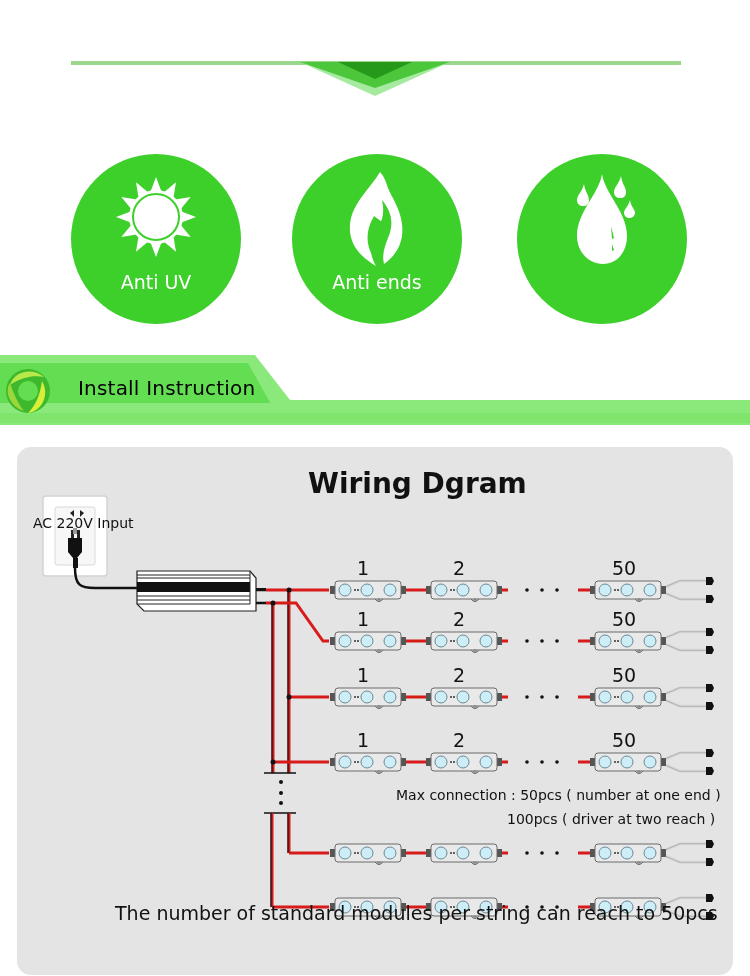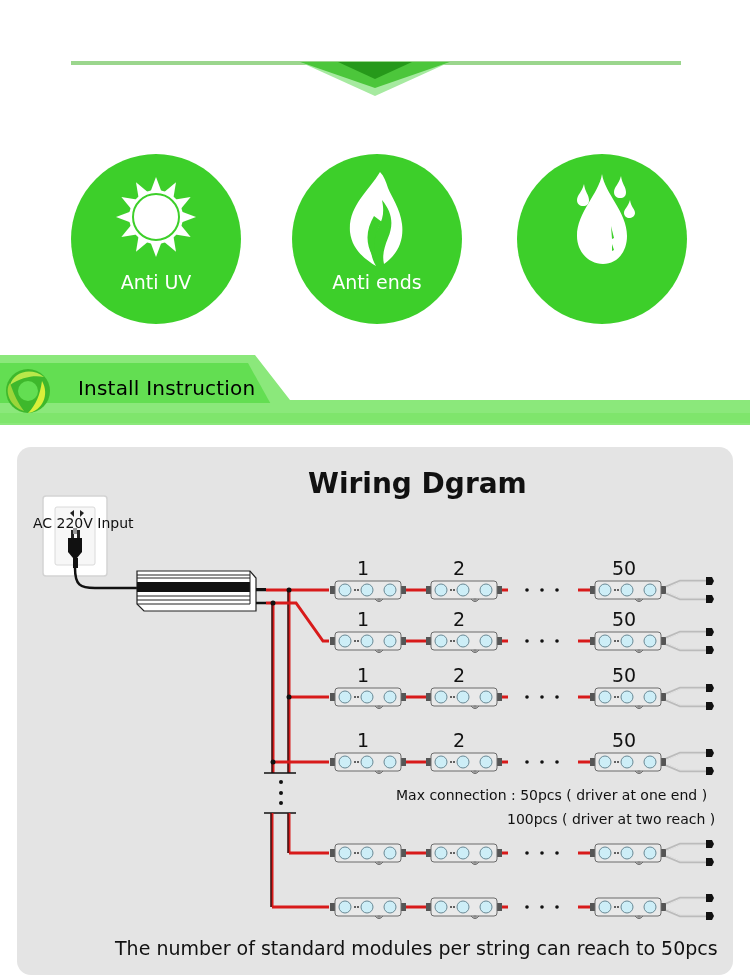--- a/index.html
+++ b/index.html
@@ -24,21 +24,21 @@
 
   
   #diagram-panel { left:17px; top:447px; width:716px; height:528px; background:#e4e4e4;
                    border-radius:14px; }
   #diagram-svg { left:17px; top:447px; width:716px; height:528px; }
   .txt { font-family:"DejaVu Sans", "Liberation Sans", sans-serif; color:#111; position:absolute; white-space:nowrap; }
   #ac-label { left:33px; top:472px; font-size:14px;margin-top:43px; }
   #diagram-title { left:308px; top:467px; font-size:28px; font-weight:bold; }
   #max-conn-1 { left:396px; top:787px; font-size:14px; }
   #max-conn-2 { left:507px; top:811px; font-size:14px; }
-  #footer-note { left:115px; top:937px; font-size:19px;text-align:center; }
+  #footer-note { left:115px; top:902px; font-size:19px;text-align:center; }
   .num { position:absolute; font-size:19px; color:#111; font-family:"DejaVu Sans", sans-serif; }
 </style>
 </head>
 <body>
 
 <svg id="top-divider" class="abs" viewBox="0 0 750 110">
   <rect x="71" y="61" width="610" height="4" fill="#9bd68d"></rect>
   <polygon points="300,62 450,62 375,96" fill="#a6eaa0"></polygon>
   <polygon points="300,62 450,62 375,88" fill="#4cc63b"></polygon>
   <polygon points="338,62 412,62 375,79" fill="#26991a"></polygon>
@@ -257,21 +257,21 @@
         <circle cx="527" cy="907" r="1.8" fill="#111"></circle>
         <circle cx="542" cy="907" r="1.8" fill="#111"></circle>
         <circle cx="557" cy="907" r="1.8" fill="#111"></circle>
         <use href="#end-leads" x="666" y="907"></use>
       </g>
     </g>
 </svg>
 
 <div id="ac-label" class="txt">AC 220V Input</div>
 <div id="diagram-title" class="txt">Wiring Dgram</div>
-<div id="max-conn-1" class="txt">Max connection : 50pcs ( driver at one end )</div>
+<div id="max-conn-1" class="txt">Max connection : 50pcs ( number at one end )</div>
 <div id="max-conn-2" class="txt">100pcs ( driver at two reach )</div>
 <div id="footer-note" class="txt">The number of standard modules per string can reach to 50pcs</div>
 
 <div id="num-layer">
     <div class="num" style="left: 357px; top: 557px;">1</div>
     <div class="num" style="left: 453px; top: 557px;">2</div>
     <div class="num" style="left: 612px; top: 557px;">50</div>
     <div class="num" style="left: 357px; top: 608px;">1</div>
     <div class="num" style="left: 453px; top: 608px;">2</div>
     <div class="num" style="left: 612px; top: 608px;">50</div>

